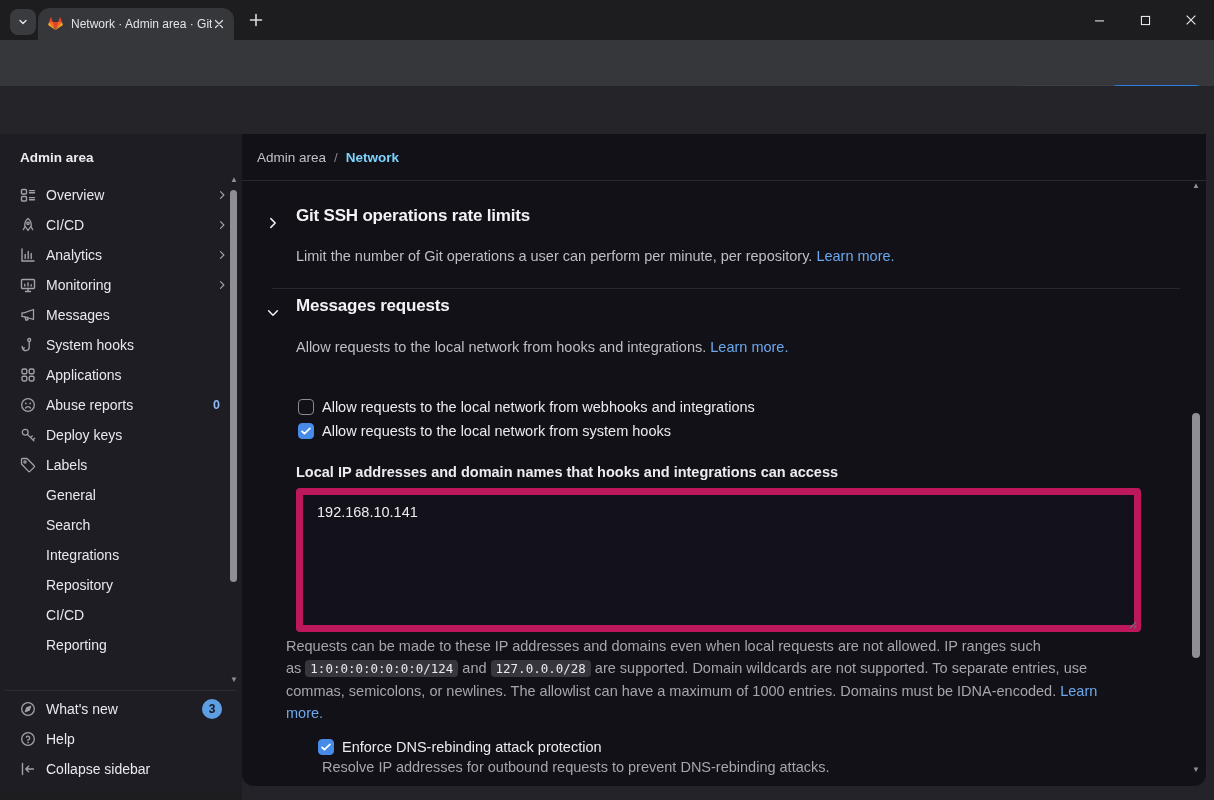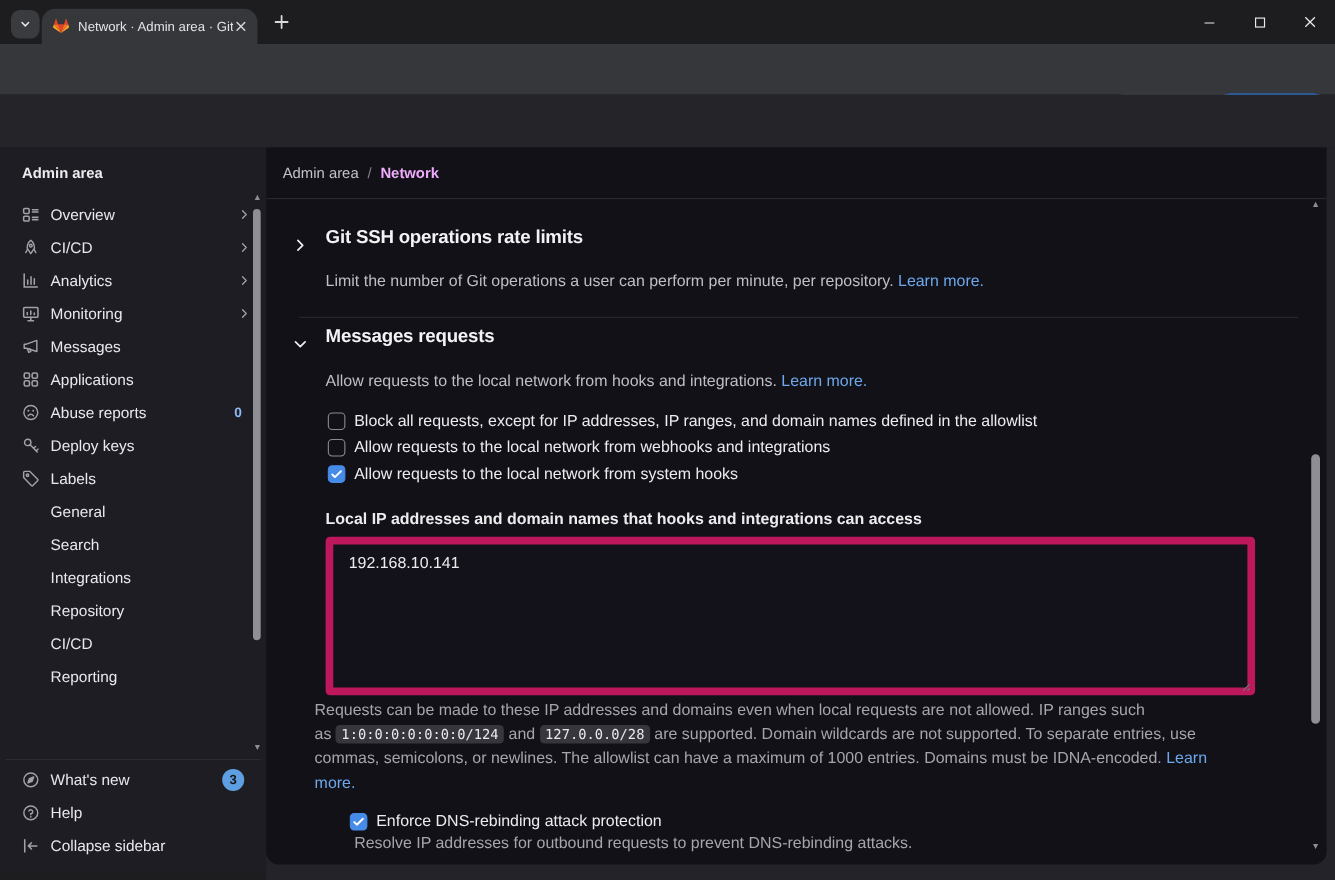--- a/index.html
+++ b/index.html
@@ -45,21 +45,21 @@
   .pill-badge { width:20px; height:20px; border-radius:50%; background:var(--badge-blue); color:#17161b; font-size:12px; font-weight:bold; display:flex; align-items:center; justify-content:center; margin-right:6px; }
   .sb-scroll { position:absolute; right:3px; top:42px; width:10px; }
   .scroll-arrow { color:#8f8e95; font-size:8px; line-height:8px; }
 
   
   .content { position:absolute; left:242px; top:134px; width:972px; height:666px; background:#24232a; }
   .panel { position:absolute; left:0; top:0; width:964px; height:652px; background:#121117; border-radius:0 0 12px 12px; overflow:hidden; }
   .breadcrumb { position:absolute; left:15px; top:0; height:46px; display:flex; align-items:center; gap:8px; font-size:13.5px; }
   .bc-link { color:#c2c1c8; }
   .bc-sep { color:#83828b; }
-  .bc-current { color:#f0abfc; font-weight:bold; }
+  .bc-current { color:#7dd3fc; font-weight:bold; }
   .bc-divider { position:absolute; left:0; right:0; top:46px; height:1px; background:#29282f; }
   .sec-chevron { position:absolute; left:22px; width:18px; height:18px; display:flex; align-items:center; justify-content:center; }
   .sec-title { position:absolute; left:54px; font-size:17px; font-weight:bold; color:#f3f2f5; letter-spacing:-0.2px; }
   .sec-desc { position:absolute; left:54px; font-size:14.5px; color:#bfbec5; line-height:21px; }
   a.gl-link { color:var(--accent-link); text-decoration:none; }
   .hr { position:absolute; left:30px; right:26px; height:1px; background:#29282f; }
   .cb-row { position:absolute; left:56px; display:flex; align-items:flex-start; }
   .cb { width:16px; height:16px; border:1px solid #8b8a93; border-radius:4px; background:transparent; flex:none; margin-top:1px; }
   .cb svg { display:none; }
   .cb.checked { background:var(--checkbox-checked); border-color:var(--checkbox-checked); }
@@ -286,20 +286,28 @@
       </div>
 
       <div class="nav-row">
         <svg class="nav-ico" viewBox="0 0 16 16" fill="none" stroke="#a2a1a8" stroke-width="1.3" stroke-linecap="round" stroke-linejoin="round">
             <path d="M13.5 2.5v10L4 9.6H2V5.9h2L13.5 2.5z"></path>
             <path d="M5 10l1 3.3 2-.6-.8-2.6"></path>
           </svg>
         <span class="nav-label">Messages</span>
       </div>
 
+      <div class="nav-row">
+        <svg class="nav-ico" viewBox="0 0 16 16" fill="none" stroke="#a2a1a8" stroke-width="1.3" stroke-linecap="round" stroke-linejoin="round">
+            <circle cx="9.2" cy="3" r="1.5"></circle>
+            <path d="M9.2 4.5v5.7a3.4 3.4 0 01-6.7.8"></path>
+            <path d="M2.2 9.4l.3 1.9 1.9-.4"></path>
+          </svg>
+        <span class="nav-label">System hooks</span>
+      </div>
 
       <div class="nav-row">
         <svg class="nav-ico" viewBox="0 0 16 16" fill="none" stroke="#a2a1a8" stroke-width="1.4">
             <rect x="2" y="2" width="4.8" height="4.8" rx="1.4"></rect>
             <rect x="9.2" y="2" width="4.8" height="4.8" rx="1.4"></rect>
             <rect x="2" y="9.2" width="4.8" height="4.8" rx="1.4"></rect>
             <rect x="9.2" y="9.2" width="4.8" height="4.8" rx="1.4"></rect>
           </svg>
         <span class="nav-label">Applications</span>
       </div>
@@ -412,24 +420,20 @@
         <svg width="14" height="14" viewBox="0 0 16 16" fill="none" stroke="#ececef" stroke-width="1.8" stroke-linecap="round" stroke-linejoin="round">
             <path d="M3 5.5l5 5 5-5"></path>
           </svg>
       </div>
       <h2 class="sec-title" style="top:162px;">Messages requests</h2>
       <p class="sec-desc" style="top:203px;">
         <span>Allow requests to the local network from hooks and integrations.</span>
         <a class="gl-link" href="#">Learn more.</a>
       </p>
 
-      <div class="cb-row" style="top:240px;">
-        <span class="cb"></span>
-        <span class="cb-label">Block all requests, except for IP addresses, IP ranges, and domain names defined in the allowlist</span>
-      </div>
       <div class="cb-row" style="top:264px;">
         <span class="cb"></span>
         <span class="cb-label">Allow requests to the local network from webhooks and integrations</span>
       </div>
       <div class="cb-row" style="top:288px;">
         <span class="cb checked">
             <svg width="14" height="14" viewBox="0 0 16 16" fill="none" stroke="#fff" stroke-width="2" stroke-linecap="round" stroke-linejoin="round">
               <path d="M3.5 8.4l2.7 2.7L12.5 5"></path>
             </svg>
           </span>

